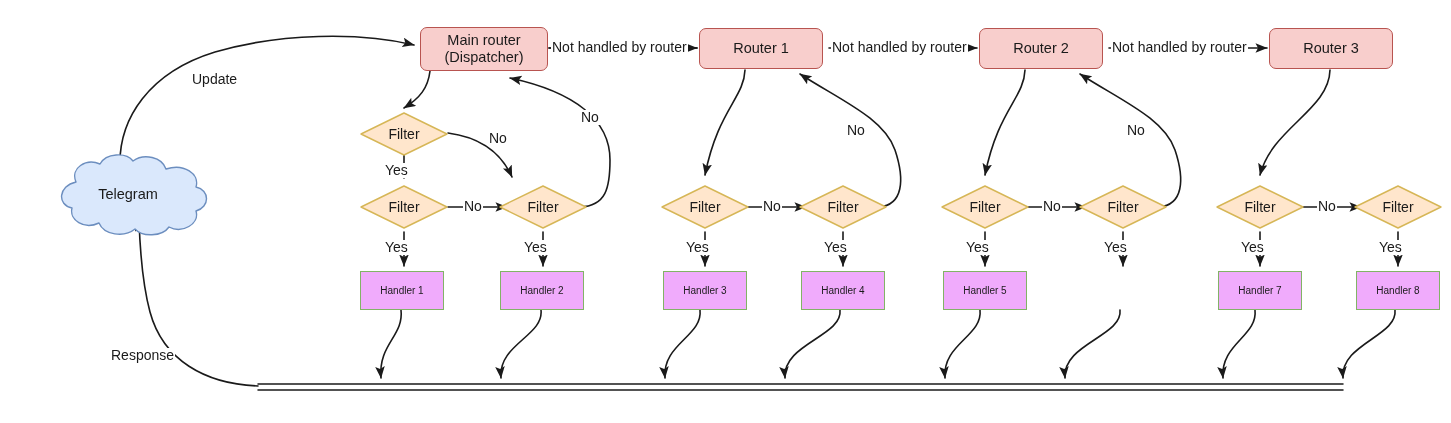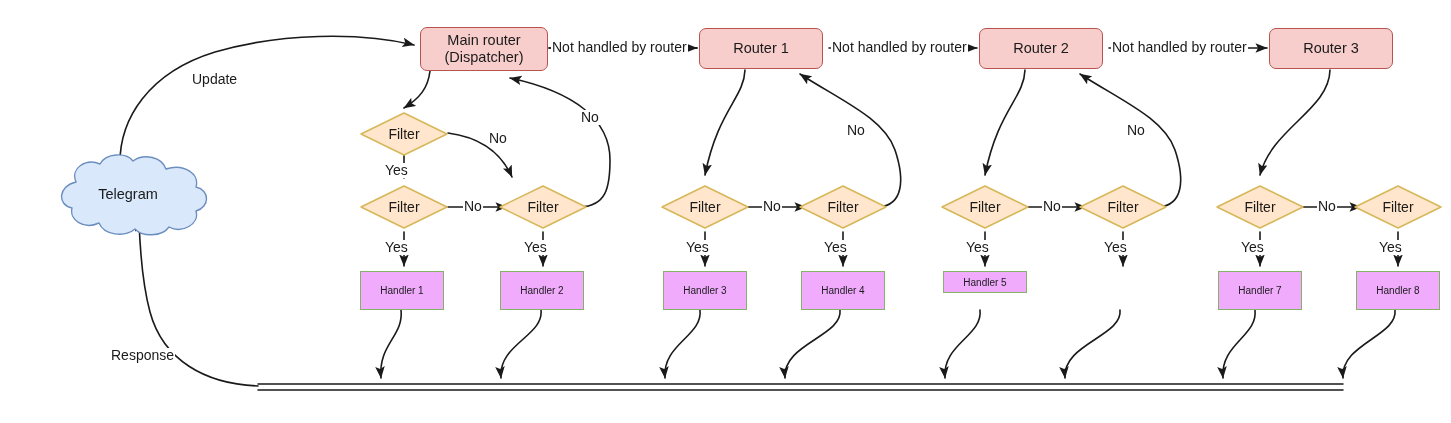--- a/index.html
+++ b/index.html
@@ -166,21 +166,21 @@
   </div>
   <div class="node handler" style="left:500px;top:271px;width:84px;height:39px;">
     <span>Handler 2</span>
   </div>
   <div class="node handler" style="left:663px;top:271px;width:84px;height:39px;">
     <span>Handler 3</span>
   </div>
   <div class="node handler" style="left:801px;top:271px;width:84px;height:39px;">
     <span>Handler 4</span>
   </div>
-  <div class="node handler" style="left:943px;top:271px;width:84px;height:22px;">
+  <div class="node handler" style="left:943px;top:271px;width:84px;height:39px;">
     <span>Handler 5</span>
   </div>
   <div class="node handler" style="left:1218px;top:271px;width:84px;height:39px;">
     <span>Handler 7</span>
   </div>
   <div class="node handler" style="left:1356px;top:271px;width:84px;height:39px;">
     <span>Handler 8</span>
   </div>
 
   <div class="elabel" style="left:183px;top:72px;margin-left:8px;">Update</div>

